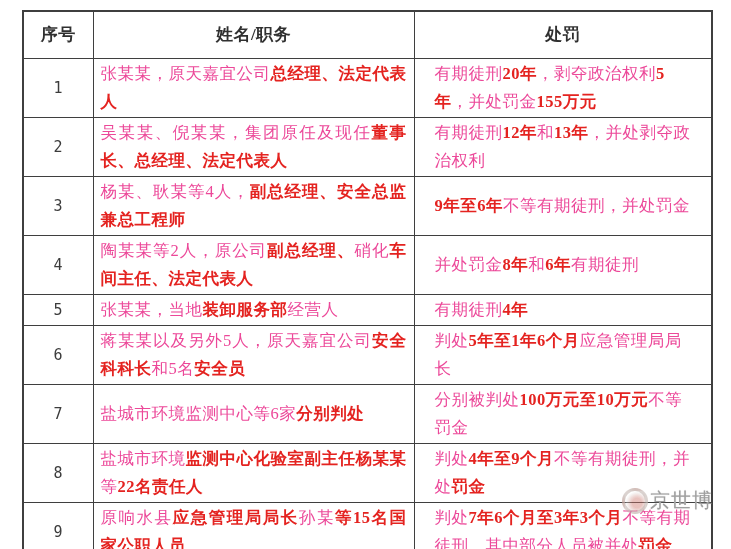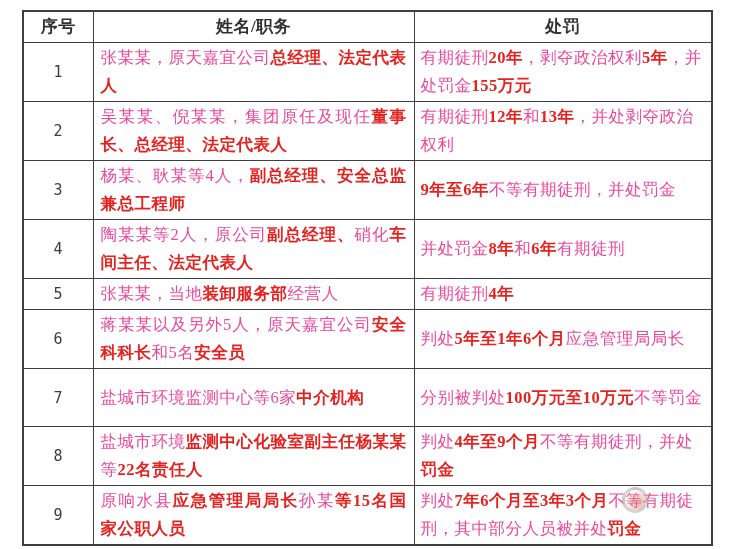--- a/index.html
+++ b/index.html
@@ -20,25 +20,25 @@
   th,td{
     border:1px solid #3f3f3f;
     vertical-align:middle;
     color:#3c3c3c;
     font-size:16.5px;
     line-height:28px;
     letter-spacing:0.5px;
   }
   th{
     font-weight:bold;font-size:17px;text-align:center;
-    height:28px;padding:1px 4px;color:#303030;
+    height:28px;padding:9px 4px;color:#303030;
   }
   td.no{text-align:center;padding:1px 2px;font-family:"DejaVu Sans Mono","Liberation Mono",monospace;font-size:15px;color:#3c3c3c;}
   td.name{padding:1px 7px;text-align:justify;}
-  td.pen{padding:1px 6px;}
+  td.pen{padding:1px 20px;}
   tr{height:58px;}
   tr.single{height:29px;}
   thead tr{height:28px;}
   .red{color:#e42320;font-weight:bold;}
   .blk{color:#ec4899;}
   .watermark{
     position:absolute;left:622px;top:487px;
     display:flex;align-items:center;gap:2px;
     pointer-events:none;
   }
@@ -97,32 +97,33 @@
           <td class="name"><span class="blk">张某某，当地</span><span class="red">装卸服务部</span><span class="blk">经营人</span></td>
           <td class="pen"><span class="blk">有期徒刑</span><span class="red">4年</span></td>
         </tr>
         <tr>
           <td class="no">6</td>
           <td class="name"><span class="blk">蒋某某以及另外5人，原天嘉宜公司</span><span class="red">安全科科长</span><span class="blk">和5名</span><span class="red">安全员</span></td>
           <td class="pen"><span class="blk">判处</span><span class="red">5年至1年6个月</span><span class="blk">应急管理局局长</span></td>
         </tr>
         <tr>
           <td class="no">7</td>
-          <td class="name"><span class="blk">盐城市环境监测中心等6家</span><span class="red">中介机构</span></td>
+          <td class="name"><span class="blk">盐城市环境监测中心等6家</span><span class="red">分别判处</span></td>
           <td class="pen"><span class="blk">分别被判处</span><span class="red">100万元至10万元</span><span class="blk">不等罚金</span></td>
         </tr>
         <tr>
           <td class="no">8</td>
           <td class="name"><span class="blk">盐城市环境</span><span class="red">监测中心化验室副主任杨某某</span><span class="blk">等</span><span class="red">22名责任人</span></td>
           <td class="pen"><span class="blk">判处</span><span class="red">4年至9个月</span><span class="blk">不等有期徒刑，并处</span><span class="red">罚金</span></td>
         </tr>
         <tr>
           <td class="no">9</td>
           <td class="name"><span class="blk">原响水县</span><span class="red">应急管理局局长</span><span class="blk">孙某</span><span class="red">等15名国家公职人员</span></td>
           <td class="pen"><span class="blk">判处</span><span class="red">7年6个月至3年3个月</span><span class="blk">不等有期徒刑，其中部分人员被并处</span><span class="red">罚金</span></td>
         </tr>
       </tbody>
   </table>
 </div>
 
 <div class="watermark">
   <span class="wm-stamp"></span>
+  <span class="wm-text">京世博</span>
 </div>
 
 </body></html>

